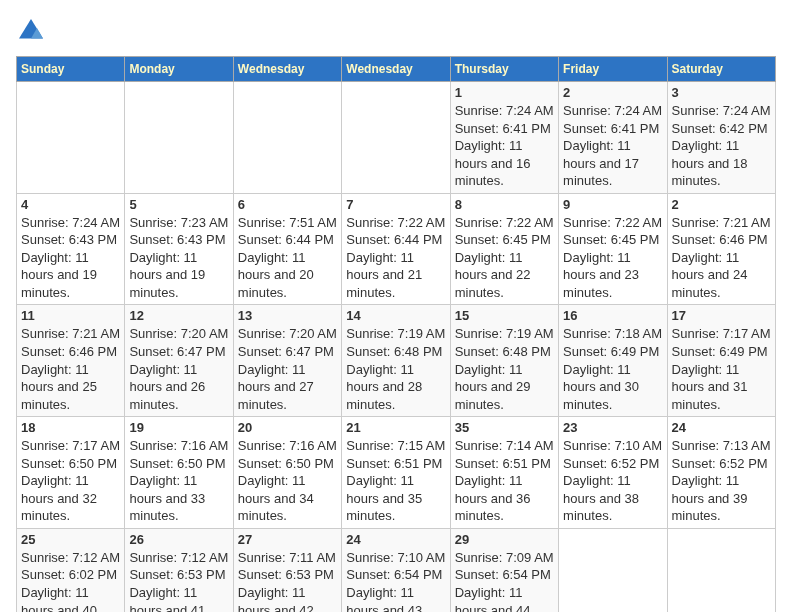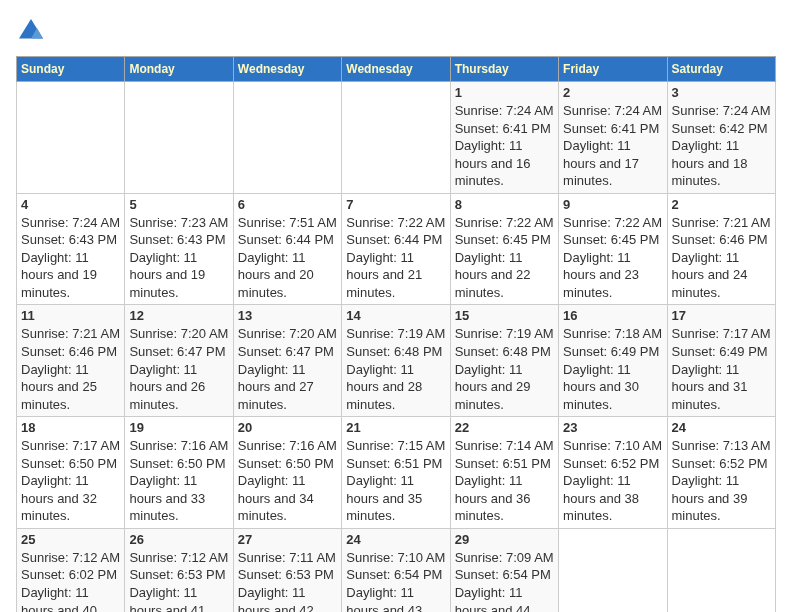--- a/index.html
+++ b/index.html
@@ -258,21 +258,21 @@
 Sunset: 6:50 PM
 Daylight: 11 hours and 34 minutes.</div>
         </td>
         <td>
           <span class="day-num">21</span>
           <div class="day-info">Sunrise: 7:15 AM
 Sunset: 6:51 PM
 Daylight: 11 hours and 35 minutes.</div>
         </td>
         <td>
-          <span class="day-num">22</span>
+          <span class="day-num">35</span>
           <div class="day-info">Sunrise: 7:14 AM
 Sunset: 6:51 PM
 Daylight: 11 hours and 36 minutes.</div>
         </td>
         <td>
           <span class="day-num">23</span>
           <div class="day-info">Sunrise: 7:10 AM
 Sunset: 6:52 PM
 Daylight: 11 hours and 38 minutes.</div>
         </td>

